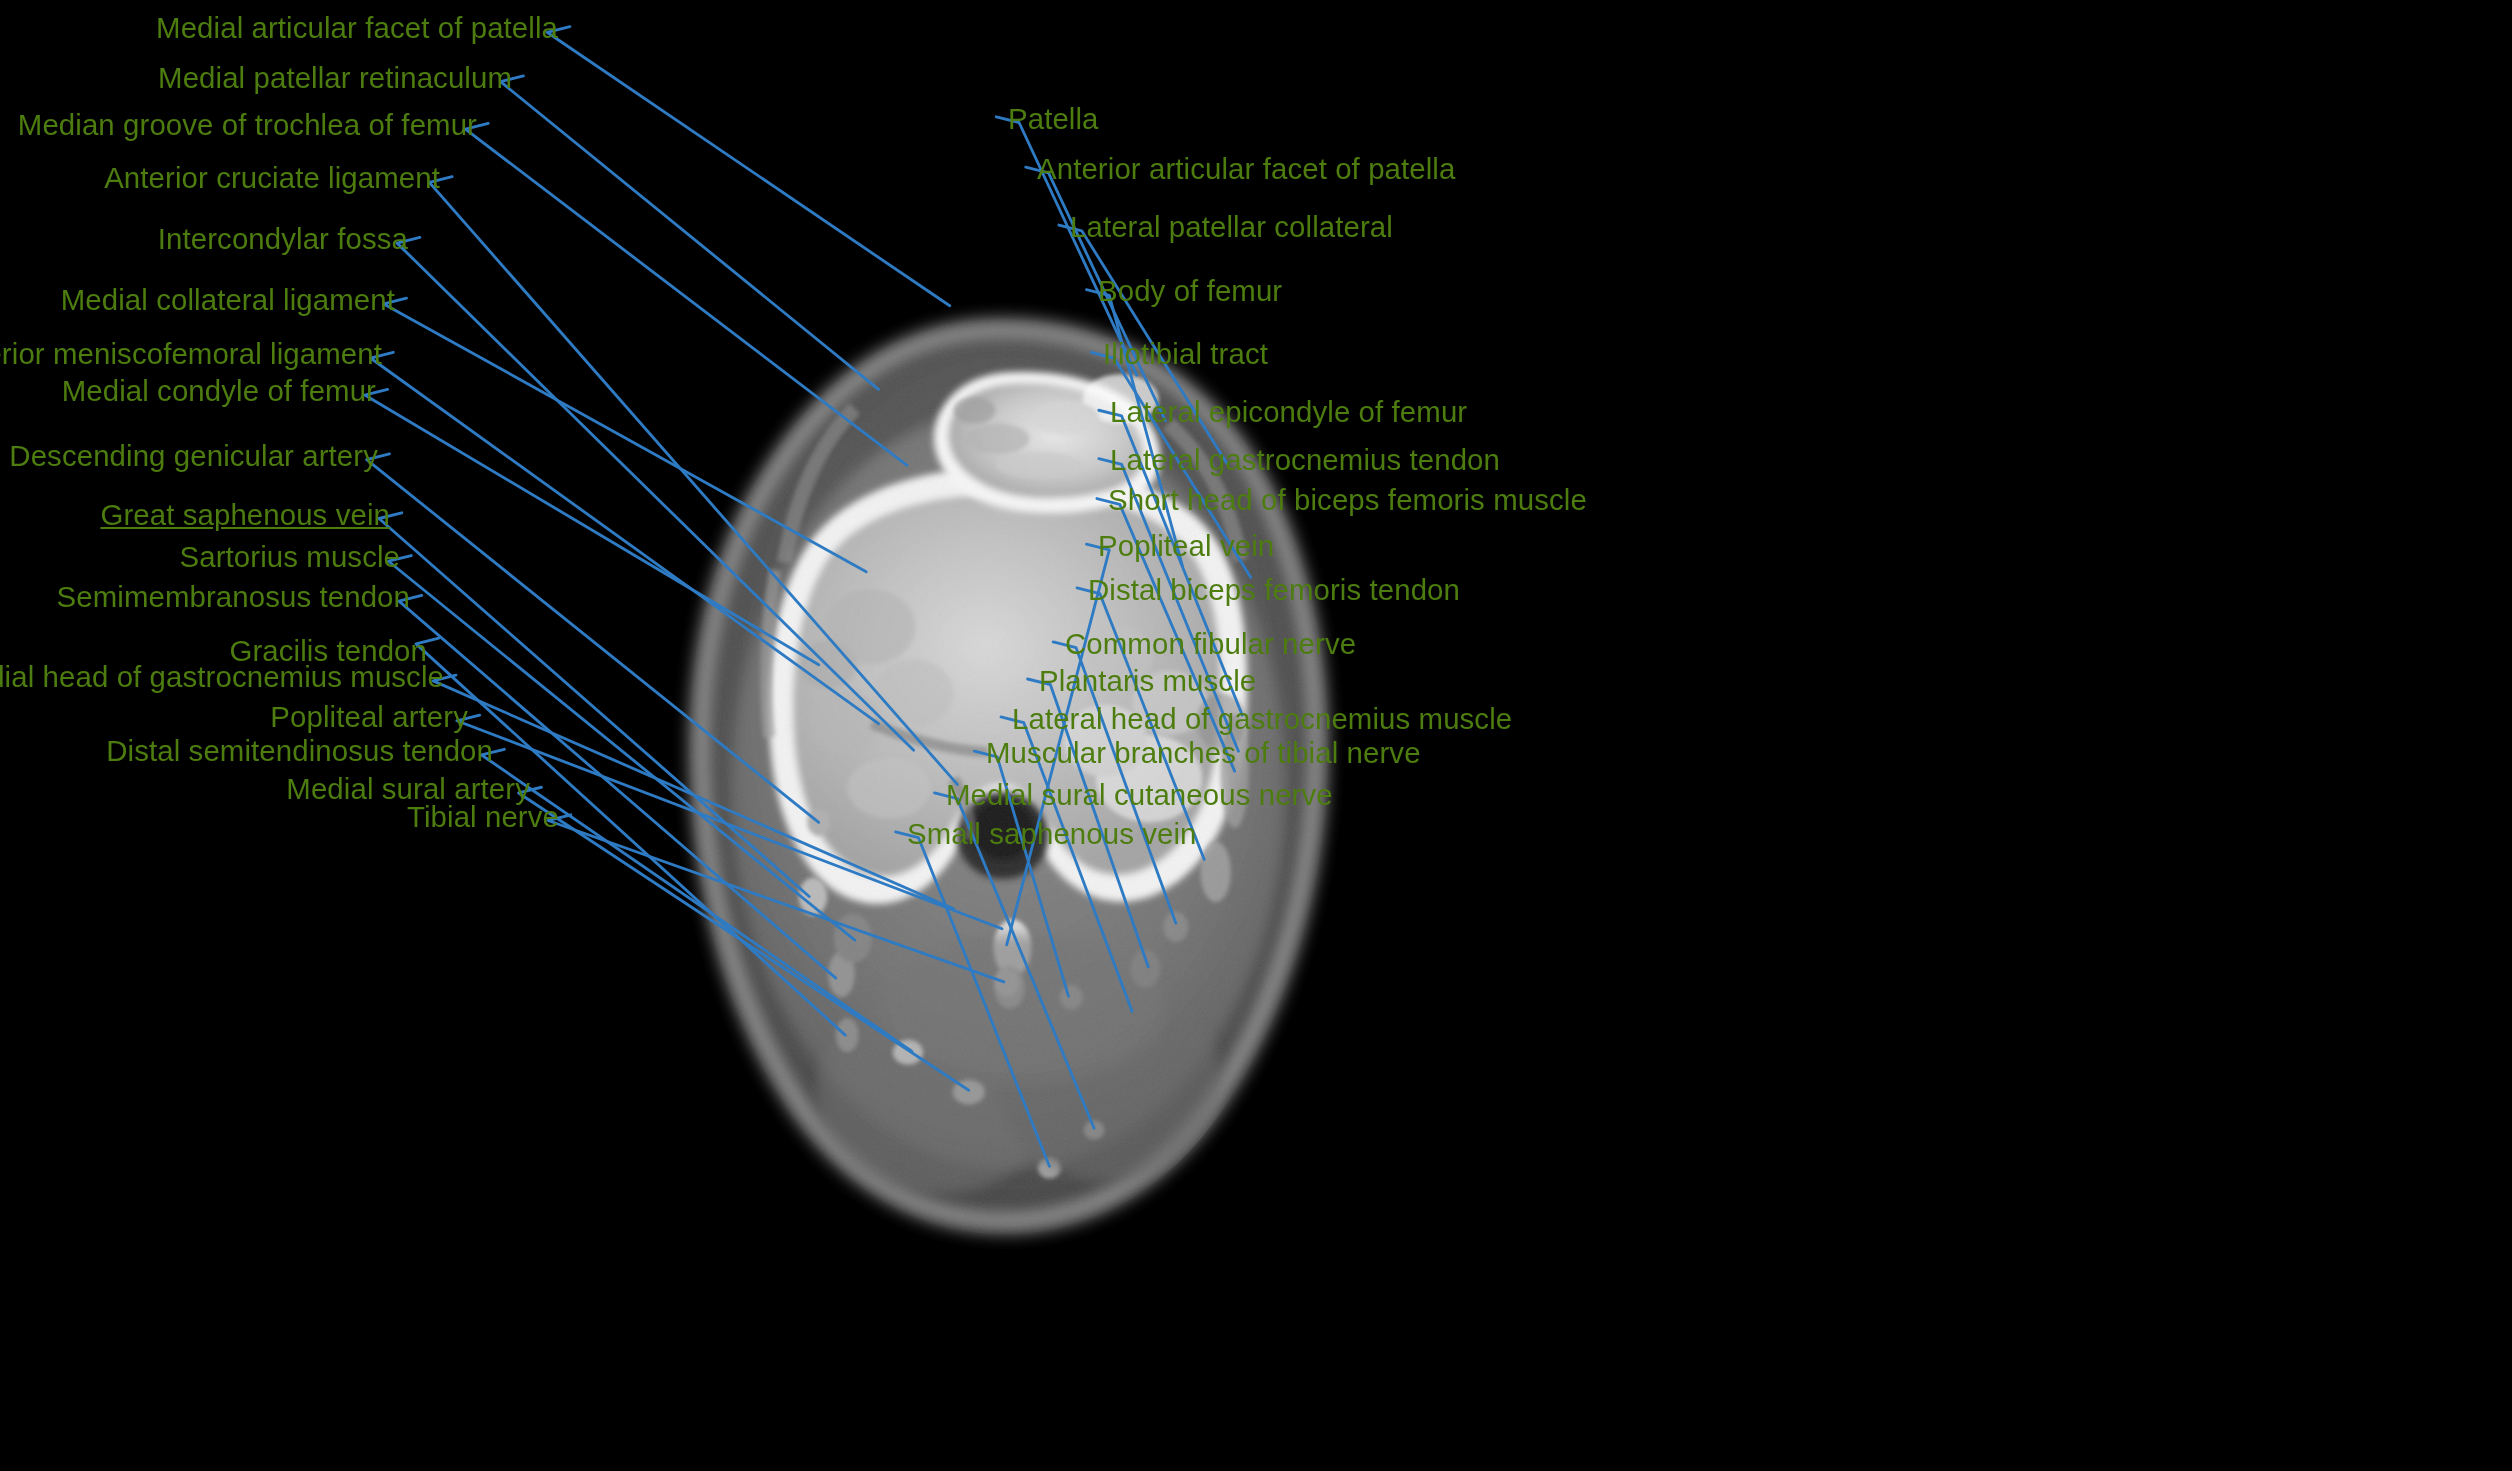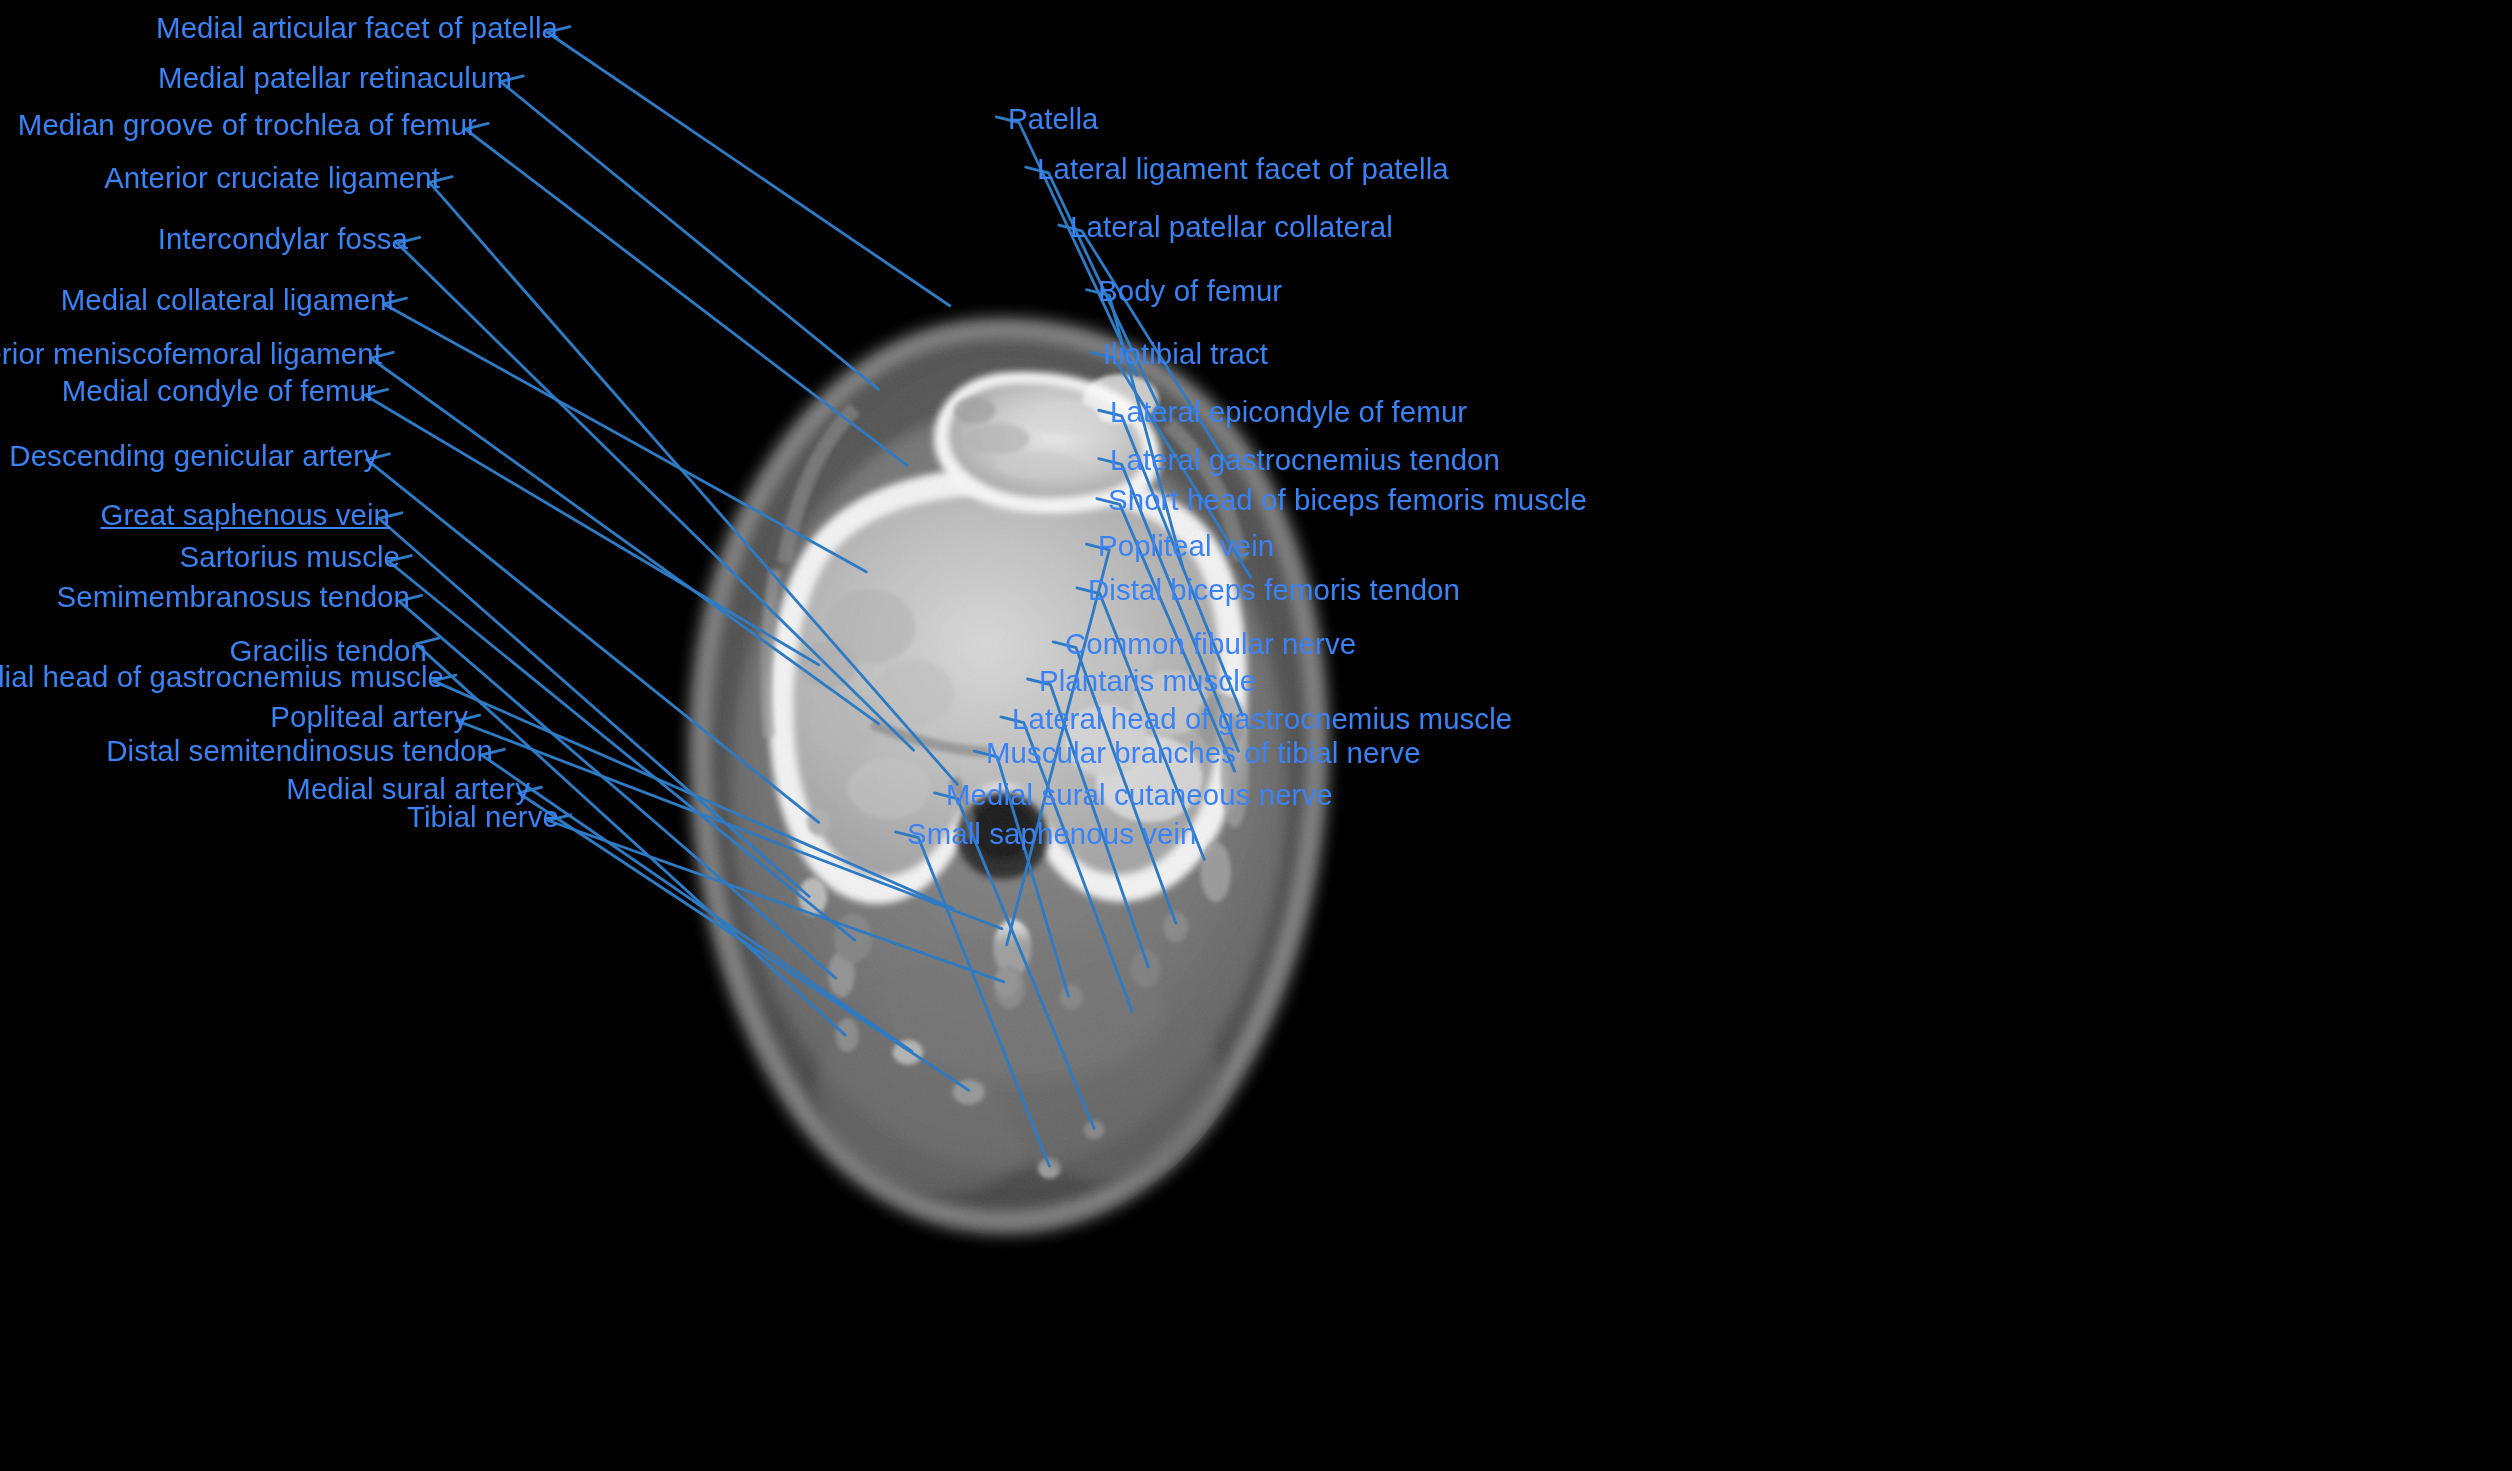--- a/index.html
+++ b/index.html
@@ -7,21 +7,21 @@
     position:relative;
     width:2512px;height:1471px;
     background:#000;
     overflow:hidden;
     font-family:"Liberation Sans", sans-serif;
   }
   #scan{position:absolute;left:0;top:0;width:2512px;height:1471px;}
   #leaders{position:absolute;left:0;top:0;width:2512px;height:1471px;pointer-events:none;}
   .lbl{
     position:absolute;
-    color:#3b82f6;
+    color:#4d7c0f;
     font-size:29.4px;
     line-height:29.4px;
     white-space:nowrap;
     letter-spacing:0.1px;
     font-family:"Liberation Sans", sans-serif;
   }
   .lbl.r{text-align:left;}
   .lbl.l{text-align:right;}
 </style>
 </head>
@@ -277,21 +277,21 @@
       <div class="lbl l" style="top: 500px; right: 2122px; text-decoration: underline;">Great saphenous vein</div>
       <div class="lbl l" style="top: 542px; right: 2112px;">Sartorius muscle</div>
       <div class="lbl l" style="top: 582px; right: 2102px;">Semimembranosus tendon</div>
       <div class="lbl l" style="top: 625px; right: 2085px; margin-top: 11px;">Gracilis tendon</div>
       <div class="lbl l" style="top: 662px; right: 2068px;">Medial head of gastrocnemius muscle</div>
       <div class="lbl l" style="top: 702px; right: 2044px;">Popliteal artery</div>
       <div class="lbl l" style="top: 736px; right: 2019px;">Distal semitendinosus tendon</div>
       <div class="lbl l" style="top: 774px; right: 1982px;">Medial sural artery</div>
       <div class="lbl l" style="top: 802px; right: 1953px;">Tibial nerve</div>
       <div class="lbl r" style="top: 104px; left: 1008px;">Patella</div>
-      <div class="lbl r" style="top: 154px; left: 1037px;">Lateral ligament facet of patella</div>
+      <div class="lbl r" style="top: 154px; left: 1037px;">Anterior articular facet of patella</div>
       <div class="lbl r" style="top: 212px; left: 1070px;">Lateral patellar collateral</div>
       <div class="lbl r" style="top: 276px; left: 1098px;">Body of femur</div>
       <div class="lbl r" style="top: 339px; left: 1103px;">Iliotibial tract</div>
       <div class="lbl r" style="top: 397px; left: 1110px;">Lateral epicondyle of femur</div>
       <div class="lbl r" style="top: 445px; left: 1110px;">Lateral gastrocnemius tendon</div>
       <div class="lbl r" style="top: 485px; left: 1108px;">Short head of biceps femoris muscle</div>
       <div class="lbl r" style="top: 531px; left: 1098px;">Popliteal vein</div>
       <div class="lbl r" style="top: 575px; left: 1088px;">Distal biceps femoris tendon</div>
       <div class="lbl r" style="top: 629px; left: 1065px;">Common fibular nerve</div>
       <div class="lbl r" style="top: 666px; left: 1039px;">Plantaris muscle</div>

